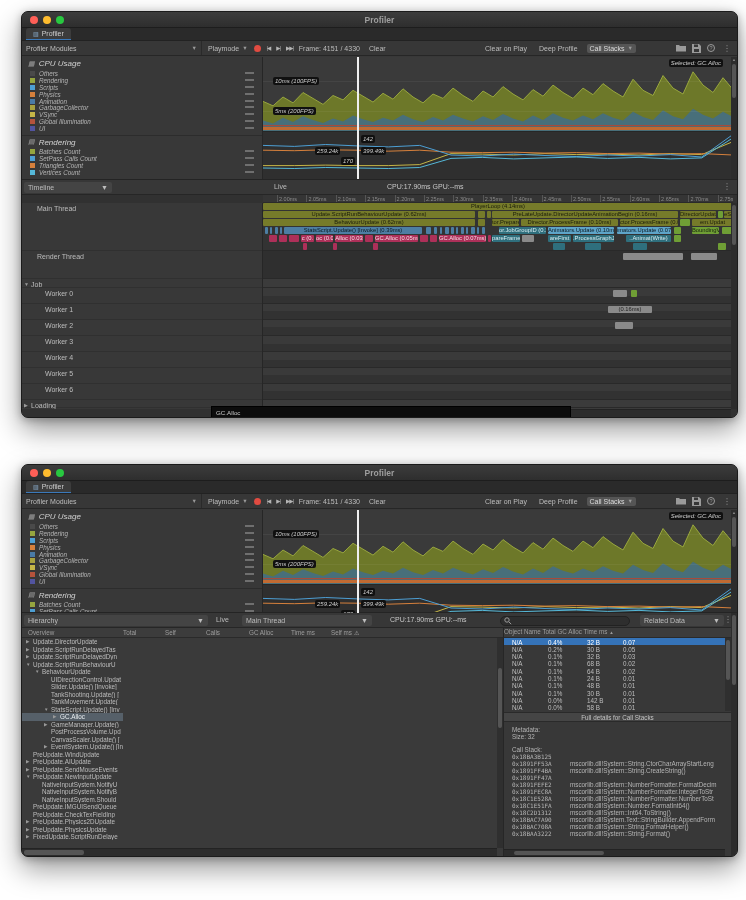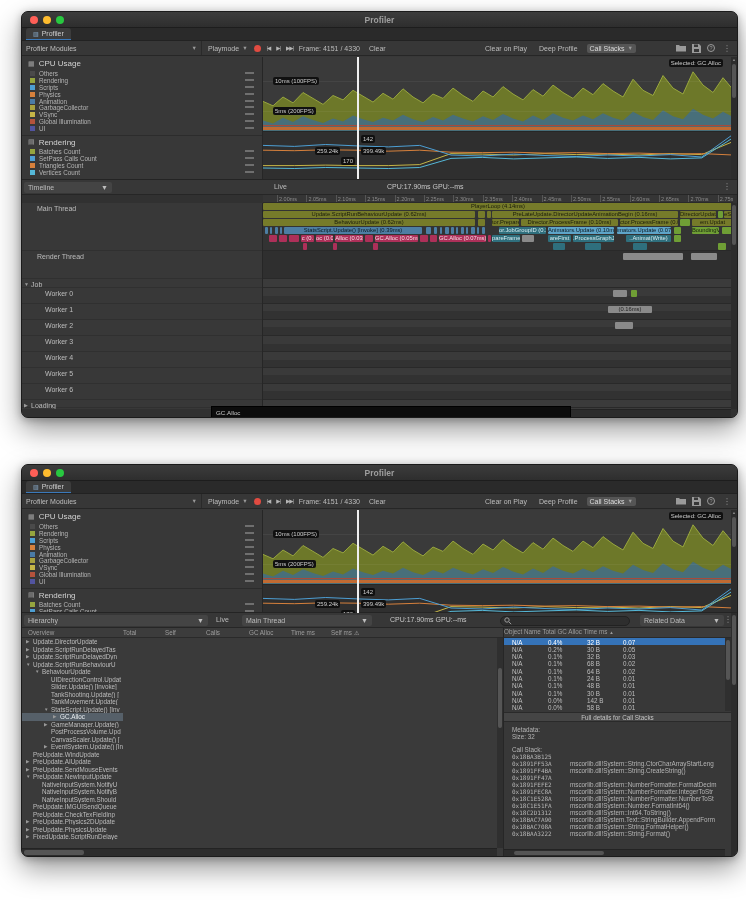--- a/index.html
+++ b/index.html
@@ -29,21 +29,21 @@
   .tbtn { padding:1px 3px; border-radius:2px; }
   .tbtn.active { background:#555555; color:#dcdcdc; }
   .rec { width:7px; height:7px; border-radius:50%; background:#e14b41; display:inline-block; }
   .skip { font-size:5.5px; color:#b5b5b5; letter-spacing:-1px; }
   .spacer { flex:1; }
   .ticon { display:flex; align-items:center; color:#9a9a9a; }
   .help-circ { width:8px; height:8px; border-radius:50%; border:1px solid #9a9a9a; font-size:5.5px; display:flex; align-items:center; justify-content:center; color:#9a9a9a; }
   .kebab { font-size:8px; color:#9a9a9a; padding:0 2px; }
 
   
-  .modarea { position:absolute; left:0; right:0; }
+  .modarea { position:absolute; left:0; right:0;font-style:italic; }
   #win1 .modarea { top:45px; height:122px; }
   #win2 .modarea { top:45px; height:103px; }
   .sidebar { position:absolute; left:0; top:0; bottom:0; width:241px; background:#383838; border-right:1px solid #262626; overflow:hidden; }
   .modhead { height:13px; display:flex; align-items:center; gap:4px; font-size:8px; color:#d2d2d2; padding-left:6px; }
   .modhead .mh-icon { font-size:7px; color:#9a9a9a; }
   .legend-item { height:6.9px; display:flex; align-items:center; font-size:6.3px; color:#b5b5b5; padding-left:8px; position:relative; }
   .sw { width:5px; height:5px; margin-right:4px; flex:none; }
   .dash { position:absolute; right:8px; top:2px; width:9px; height:2px; background:#6f6f6f; }
   .rendhead { margin-top:3px; border-top:1px solid #2c2c2c; }
 

